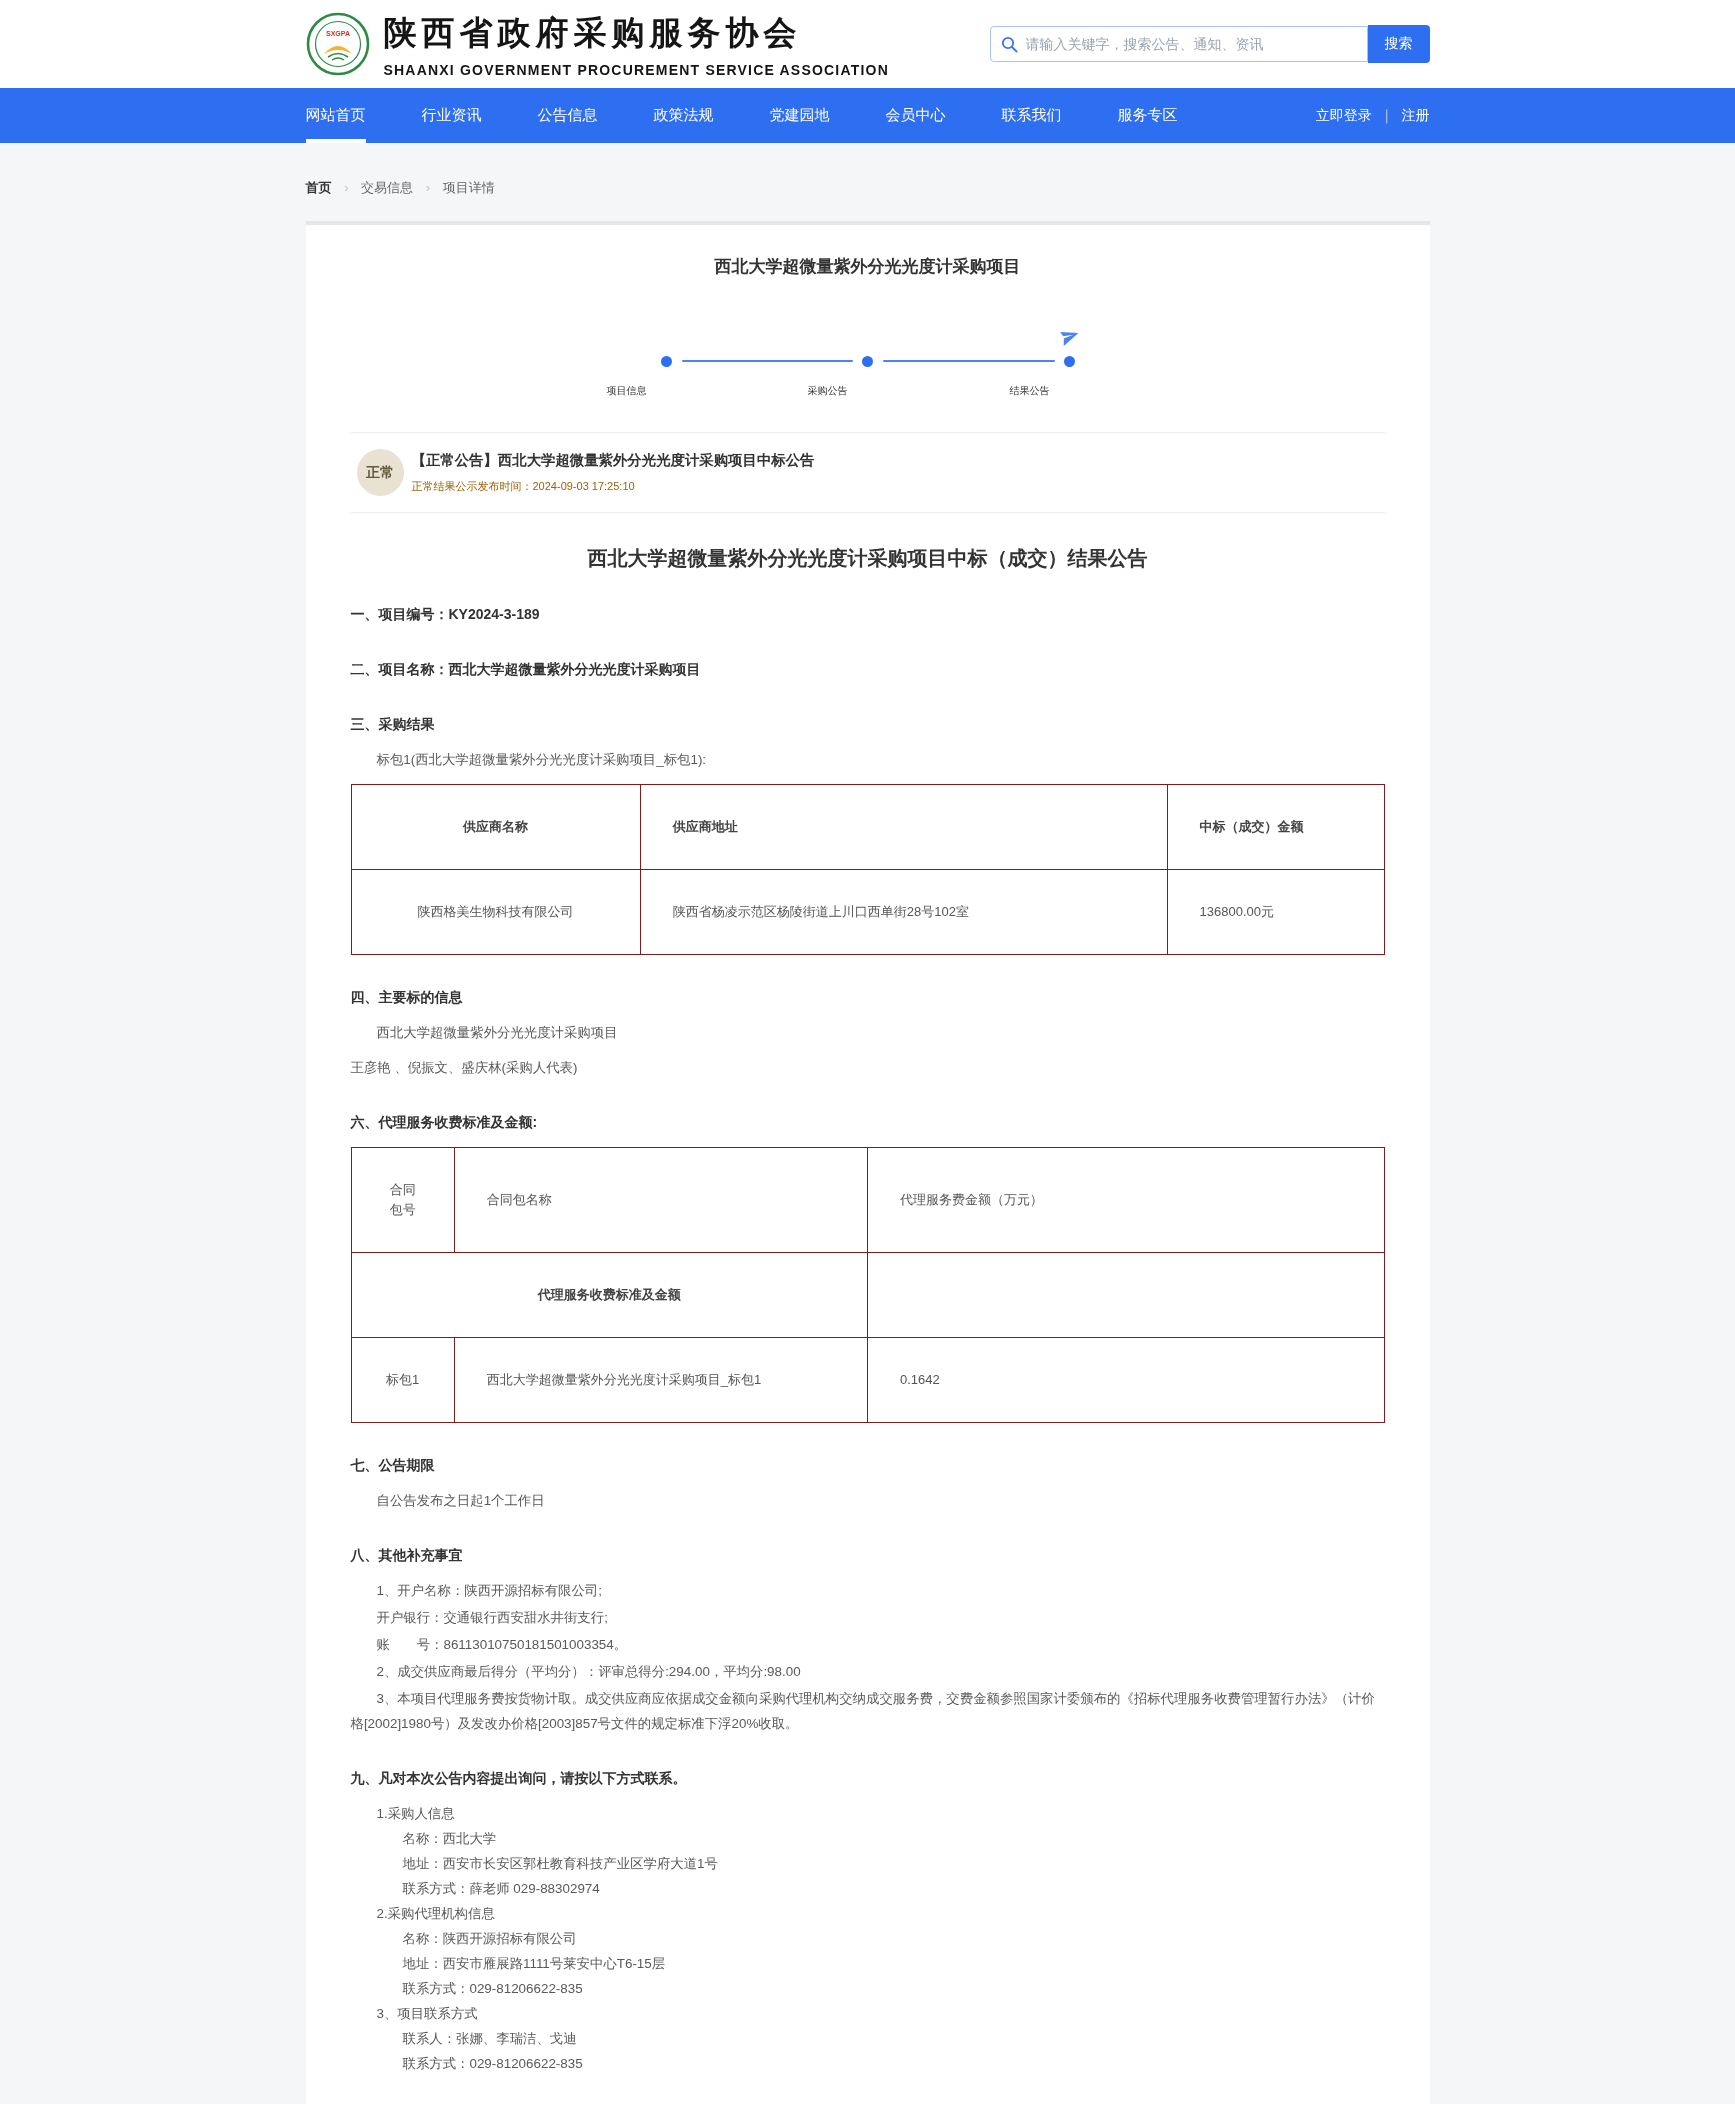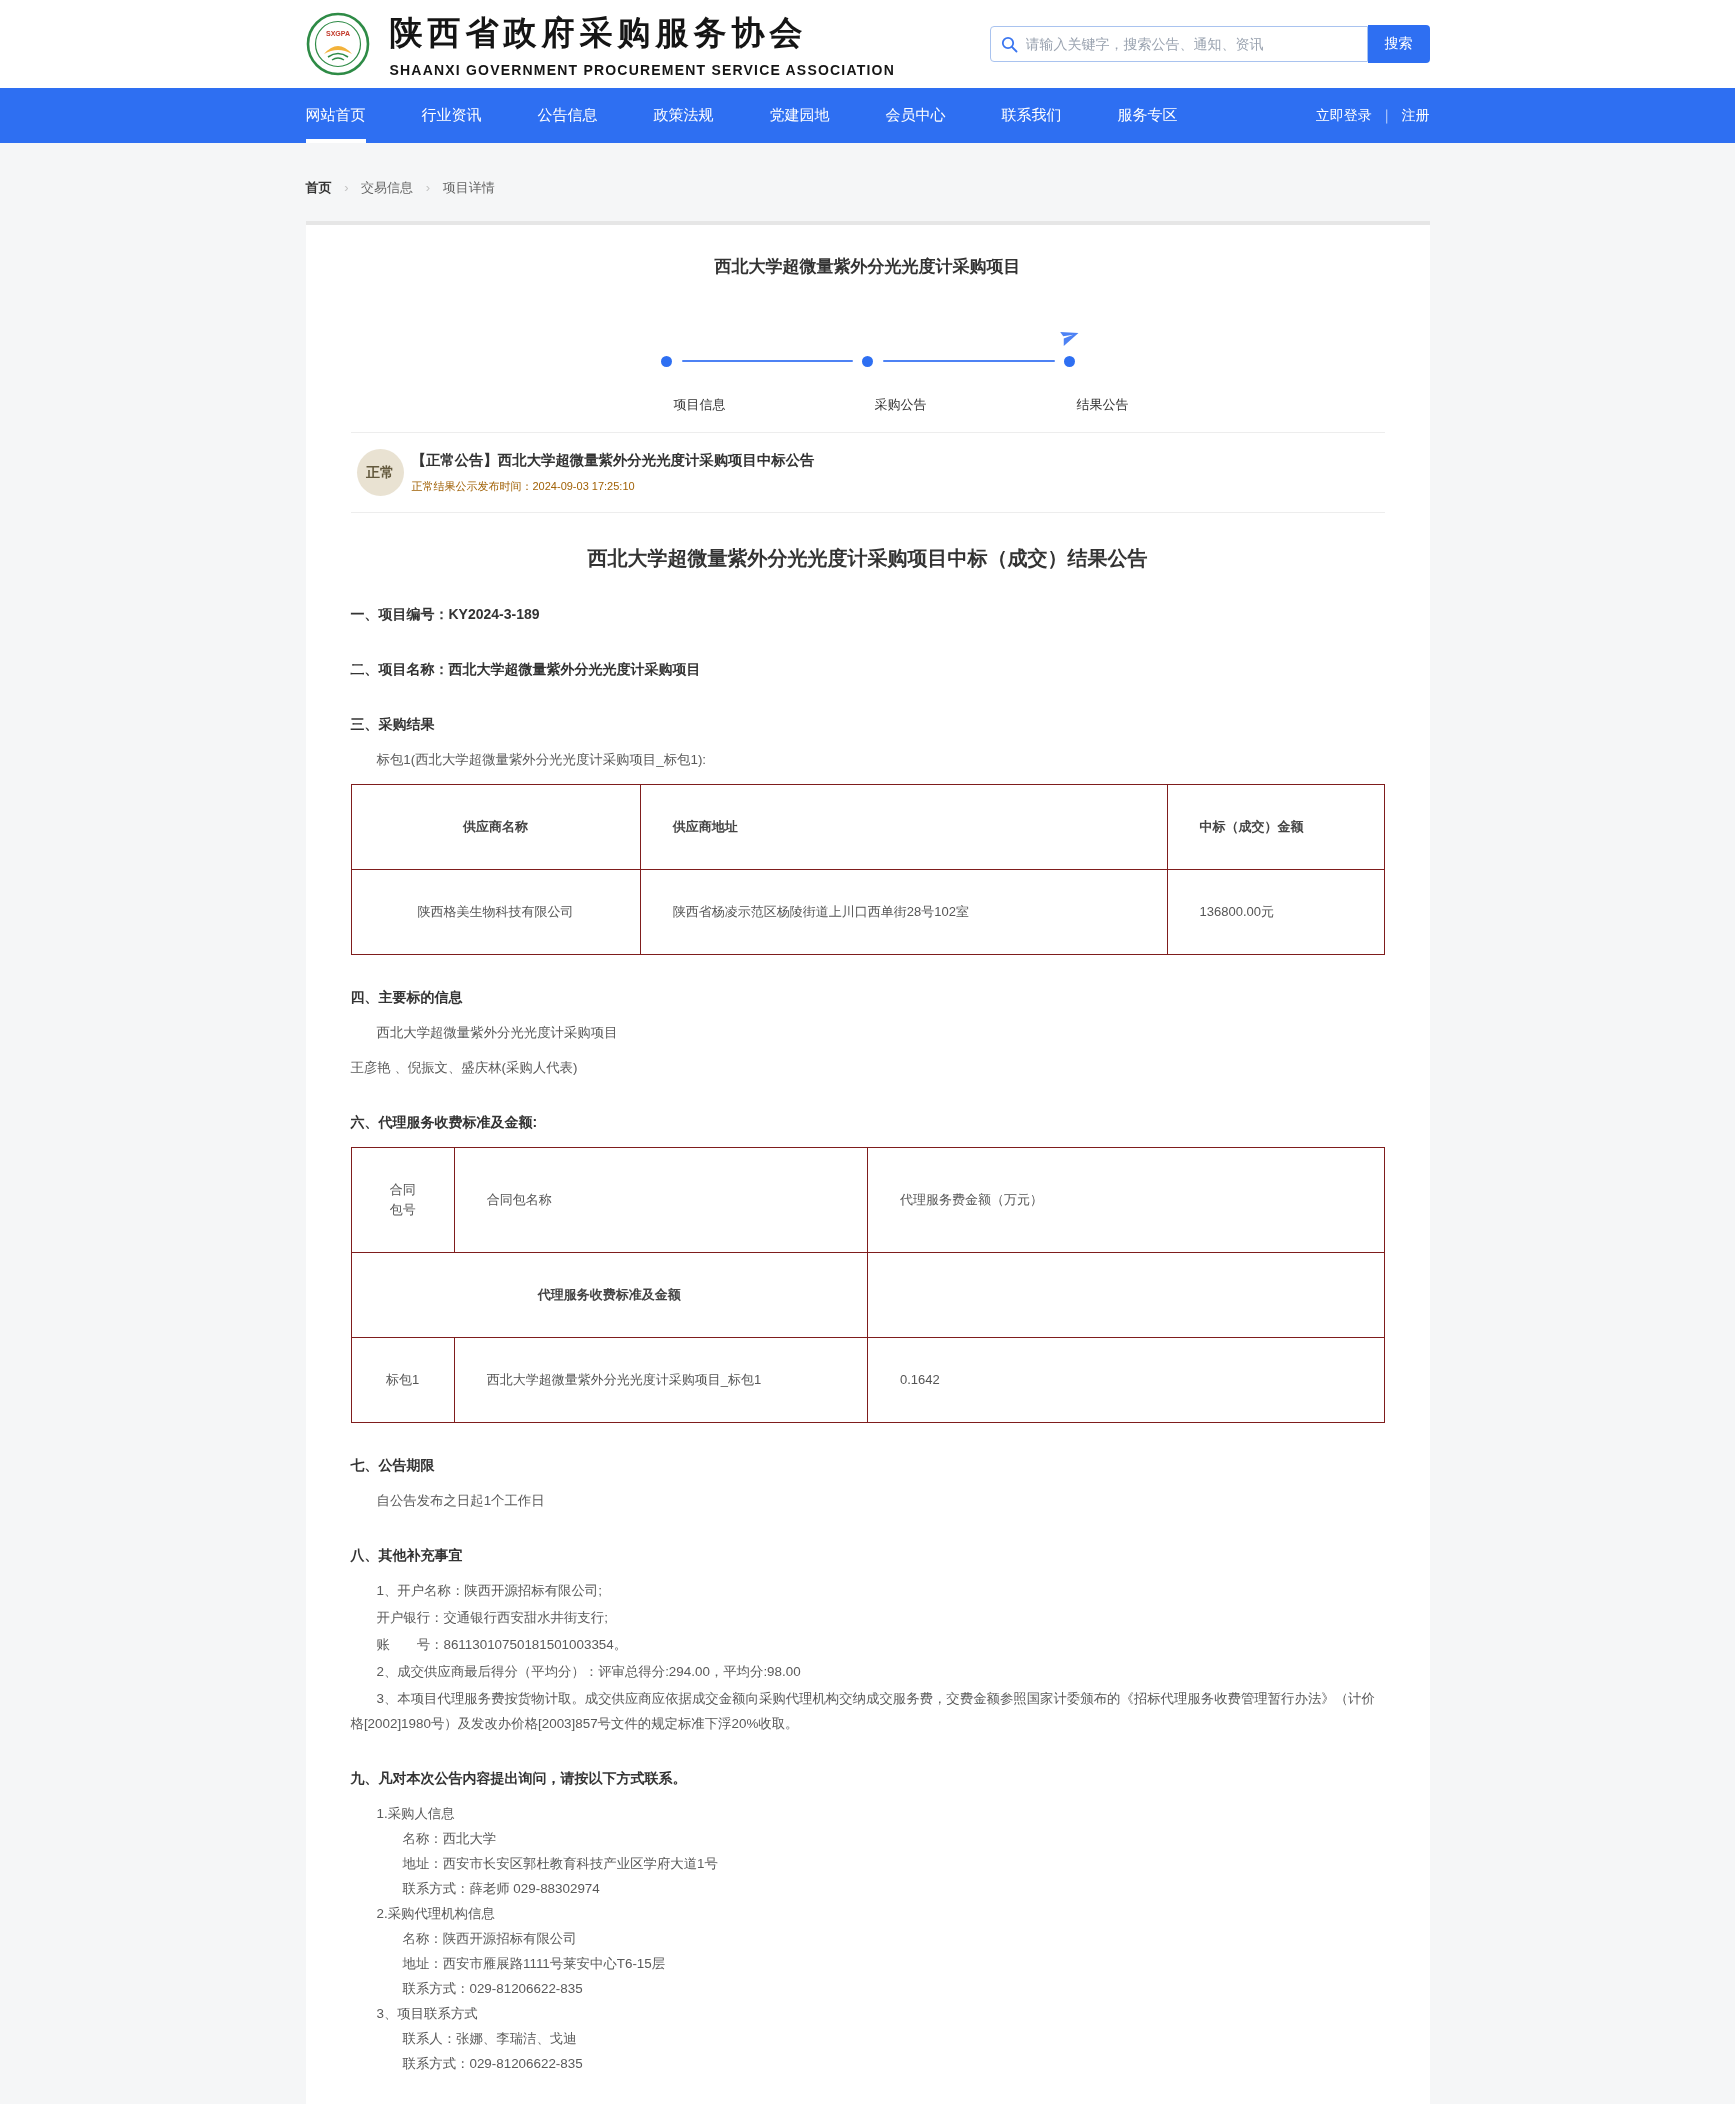--- a/index.html
+++ b/index.html
@@ -16,21 +16,21 @@
     --badge-bg:#e9e2d2;
     --badge-text:#63593d;
     --link-teal:#3fae9f;
     --links-heading:#4a7cf0;
   }
   .container { width:1124px; margin:0 auto; }
 
   
   .topbar { height:88px; background:#fff; }
   .topbar-inner { height:100%; display:flex; align-items:center; justify-content:space-between; }
-  .brand { display:flex; align-items:center; gap:20px; cursor:pointer; }
+  .brand { display:flex; align-items:center; gap:14px; cursor:pointer; }
   .brand-cn { font-family:"DejaVu Serif","Liberation Serif",serif; font-weight:bold; font-size:33px; letter-spacing:5px; color:#151515; white-space:nowrap; }
   .brand-en { font-size:14px; font-weight:bold; letter-spacing:1.2px; color:#151515; margin-top:6px; white-space:nowrap; }
   .search { display:flex; align-items:center; }
   .search-box { display:flex; align-items:center; width:378px; height:36px; border:1px solid #a9c3ef; border-radius:4px 0 0 4px; padding:0 10px; background:#fff; }
   .search-box svg { flex:0 0 auto; margin-right:8px; }
   .search-box input { border:none; outline:none; flex:1; font-size:14px; color:#333; font-family:inherit; background:transparent; }
   .search-box input::placeholder { color:#9aa3b0; }
   .search-btn { width:62px; height:38px; border:none; background:var(--primary); color:#fff; font-size:14px; border-radius:0 4px 4px 0; cursor:pointer; font-family:inherit; }
 
   
@@ -55,21 +55,21 @@
   
   .card { margin-top:24px; background:#fff; border-top:4px solid #e6e6e6; padding:30px 45px 42px; }
   .proj-title { text-align:center; font-size:17px; font-weight:bold; color:#333; }
 
   
   .stepper { position:relative; width:438px; margin:50px auto 0; height:64px; }
   .dot { position:absolute; top:28px; width:11px; height:11px; border-radius:50%; background:var(--primary); }
   .dot1{ left:12px; } .dot2{ left:213px; } .dot3{ left:415px; }
   .sline { position:absolute; top:32px; height:2px; background:var(--step-line); border-radius:2px; }
   .sline1 { left:33px; width:171px; } .sline2 { left:234px; width:172px; }
-  .step-label { position:absolute; top:68px; width:119px; text-align:right; font-size:13px; color:#333; }
+  .step-label { position:absolute; top:56px; width:119px; text-align:left; font-size:10px; color:#333; }
   .slab1{ left:-42px; } .slab2{ left:159px; } .slab3{ left:361px; }
   .plane { position:absolute; left:410px; top:-2px; }
 
   
   .notice { margin-top:40px; border-top:1px solid #ededed; border-bottom:1px solid #ededed; padding:16px 6px; display:flex; align-items:center; gap:8px; cursor:pointer; }
   .badge { flex:0 0 auto; width:47px; height:47px; border-radius:50%; background:var(--badge-bg); color:var(--badge-text); font-size:14px; font-weight:bold; display:flex; align-items:center; justify-content:center; }
   .notice-title { font-size:14.4px; font-weight:bold; color:#333; }
   .notice-time { font-size:11px; color:#a16207; margin-top:9px; }
 
   

